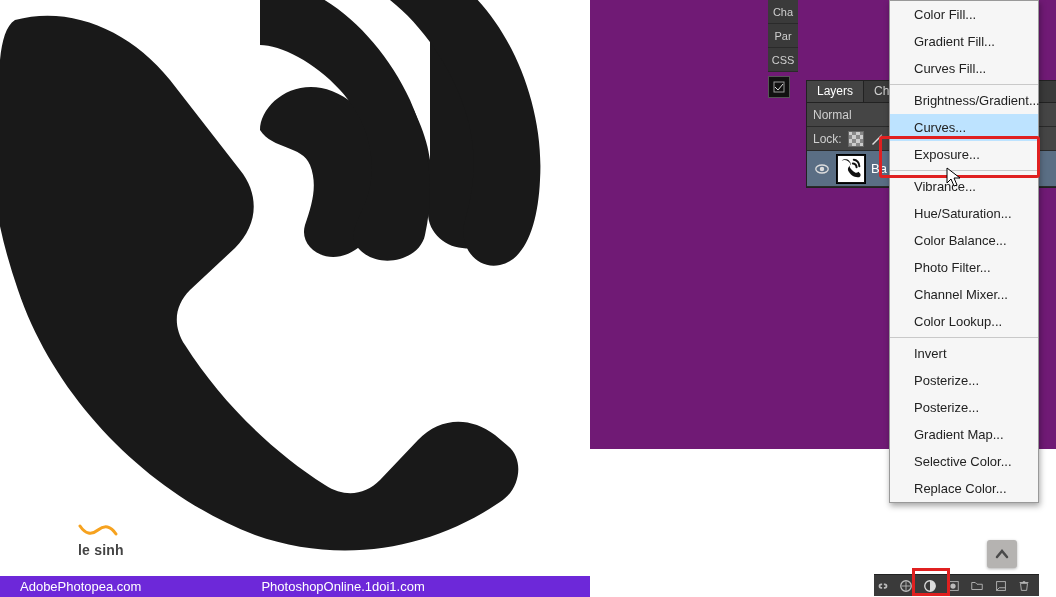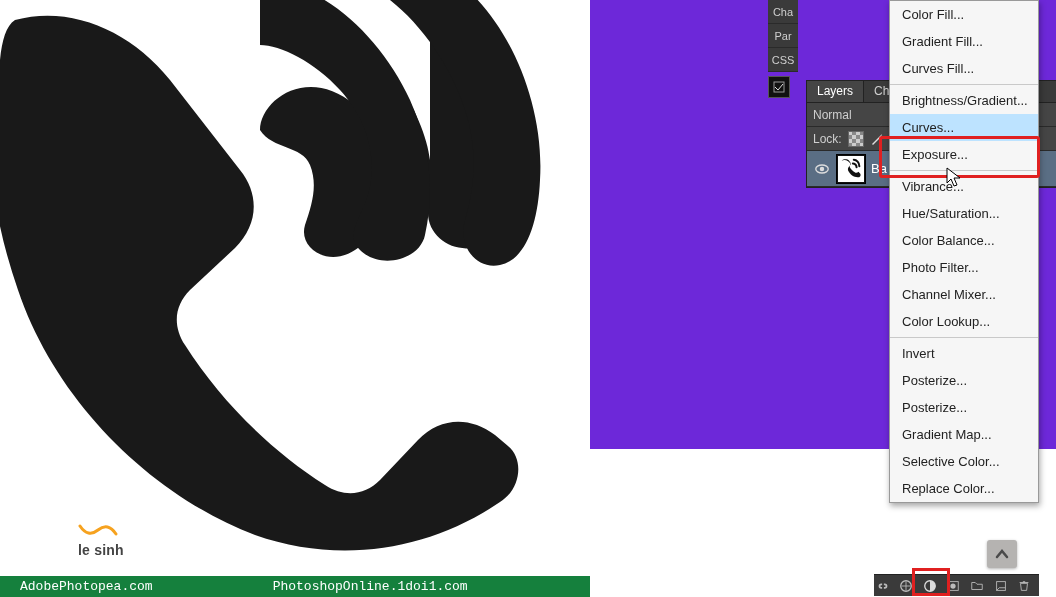--- a/index.html
+++ b/index.html
@@ -29,36 +29,35 @@
   }
   .watermark .wm-shape {
     display: block;
     width: 40px; height: 18px;
   }
   .watermark-text { color: #444; font-size: 14px; letter-spacing: .2px; }
   .footer-bar {
     position: absolute;
     left: 0; bottom: 0;
     width: 590px; height: 21px;
-    background: #15803d;
+    background: #6d28d9;
     color: #fff;
     display: flex;
     align-items: center;
-    font-family: Liberation Mono, monospace;
   }
   .footer-bar span { font-size: 13px; }
   .footer-url-left { margin-left: 20px; }
   .footer-url-right { margin-left: 120px; }
 
   
   .ps-dark {
     position: absolute;
     left: 590px; top: 0;
     width: 466px; height: 449px;
-    background: #6d28d9;
+    background: #701a75;
     color: #cfcfcf;
   }
   .mini-tabs-col {
     position: absolute;
     left: 178px; top: 0;
     width: 30px;
   }
   .mini-tab {
     height: 24px;
     display: flex; align-items: center; justify-content: center;
@@ -151,21 +150,21 @@
     left: 889px; top: 0;
     width: 150px;
     background: #f6f6f6;
     border: 1px solid #999;
     box-shadow: 1px 3px 6px rgba(0,0,0,.35);
     z-index: 50;
   }
   .ctx-item {
     height: 27px;
     display:flex; align-items:center;
-    padding: 0 12px;
+    padding: 0 24px;
     font-size: 13px;
     color:#222;
     cursor:pointer;
   }
   .ctx-item:hover, .ctx-item.highlight { background: #bde3ff; }
   .ctx-sep { height:1px; background:#c9c9c9; margin:2px 0; }
   .red-box {
     position:absolute;
     border: 3px solid #e02020;
     z-index: 60;

